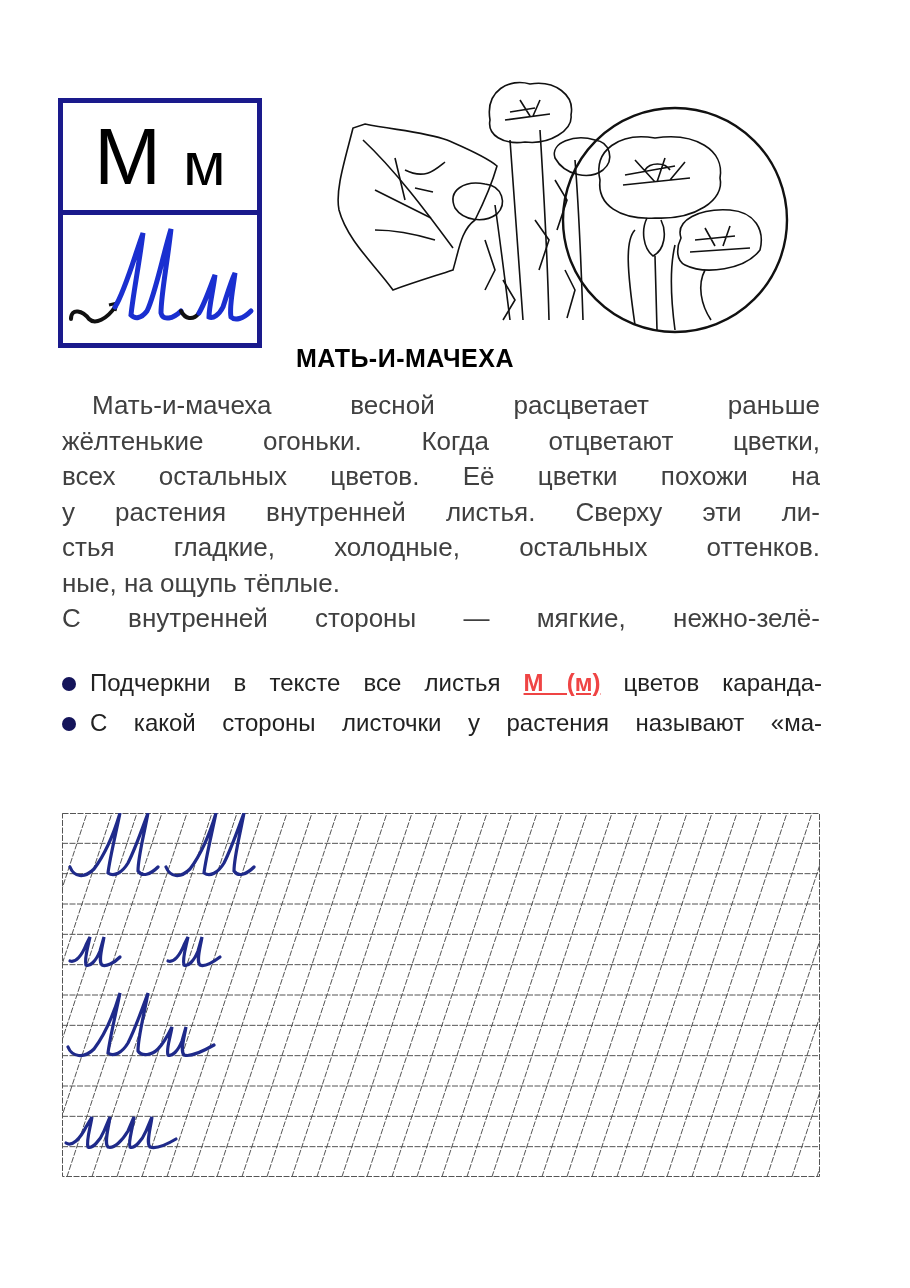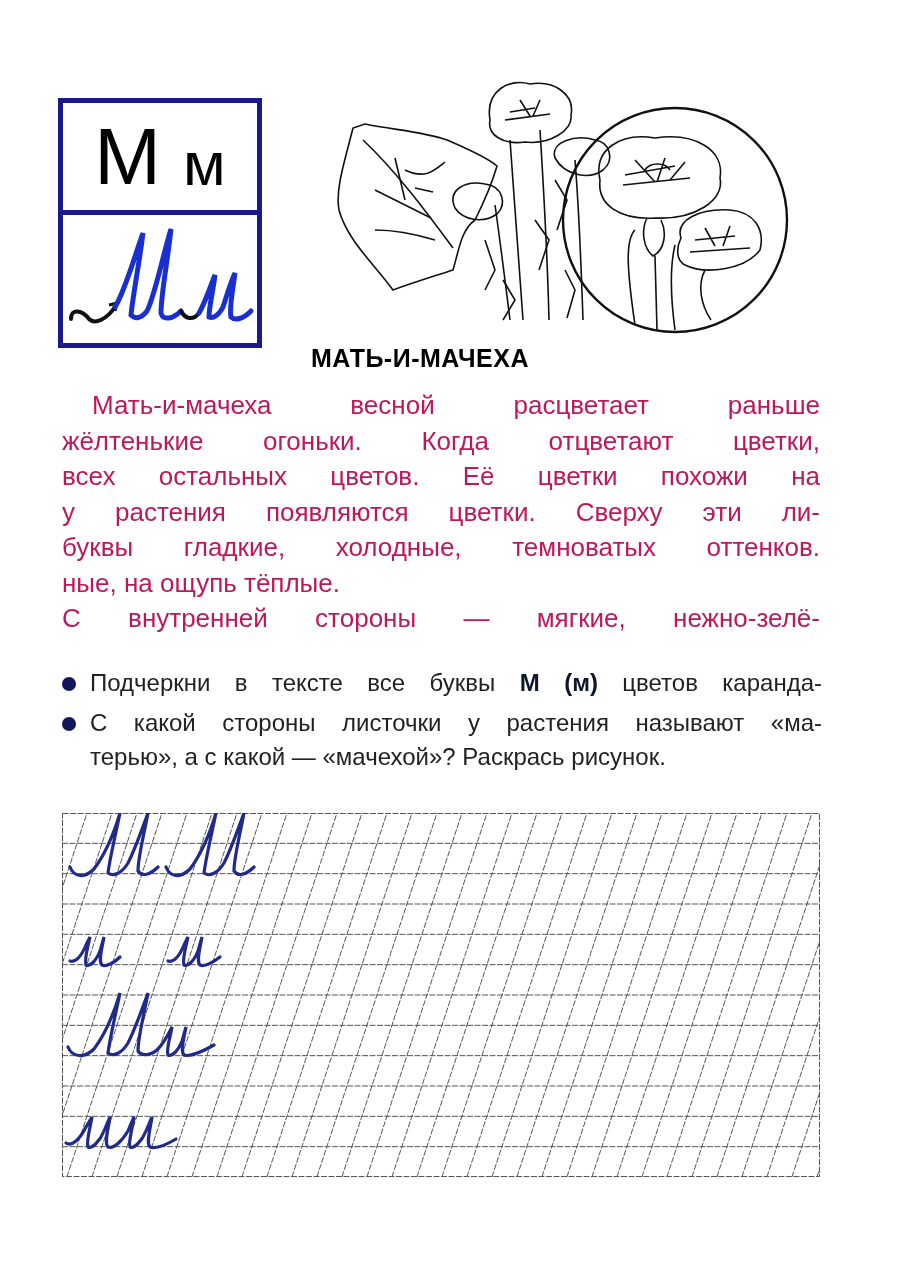--- a/index.html
+++ b/index.html
@@ -14,39 +14,39 @@
     display:flex; align-items:center; justify-content:center; gap:22px; }
   .letter-print span { font-family:"Liberation Sans", sans-serif; color:#000; line-height:1; }
   .print-upper { font-size:80px; }
   .print-lower { font-size:62px; margin-top:14px; }
   .letter-script { position:absolute; left:0; top:112px; width:100%; height:128px; }
 
   
   .illustration { position:absolute; left:335px; top:70px; width:520px; height:270px; }
 
   
-  .title { position:absolute; left:311px; top:344px; font-size:25px; font-weight:bold;
+  .title { position:absolute; left:296px; top:344px; font-size:25px; font-weight:bold;
     letter-spacing:0.5px; color:#000; }
 
   
   .paragraph { position:absolute; left:62px; top:388px; width:758px;
-    font-size:26px; line-height:35.5px; color:#be185d; text-align:justify; }
+    font-size:26px; line-height:35.5px; color:#404040; text-align:justify; }
   .paragraph .line { display:block; text-align:justify; text-align-last:justify; white-space:nowrap; }
   .paragraph .line.first { padding-left:30px; }
   .paragraph .line.last { text-align-last:left; }
 
   
   .tasks { position:absolute; left:62px; top:666px; width:760px; font-size:24px;
     line-height:34px; color:#222; }
   .task { position:relative; padding-left:28px; margin-bottom:10px; }
   .bullet { position:absolute; left:0; top:11px; width:14px; height:14px; border-radius:50%;
     background:#14145a; }
   .task .line { display:block; white-space:nowrap; }
   .task .line.justify { text-align:justify; text-align-last:justify; }
-  .task b { font-weight:bold; color:#0f172a; }
+  .task b { font-weight:bold; color:#ef4444;text-decoration:underline; }
 
   
   .grid { position:absolute; left:62px; top:813px; width:758px; height:364px; }
 </style>
 </head>
 <body>
 
 <div class="letter-box">
   <div class="letter-print">
     <span class="print-upper">М</span>
@@ -95,35 +95,34 @@
     <path d="M370 200 C362 215, 366 235, 376 250"></path>
   </svg>
 </div>
 
 <div class="title">МАТЬ-И-МАЧЕХА</div>
 
 <div class="paragraph">
   <span class="line first">Мать-и-мачеха весной расцветает раньше</span>
   <span class="line">жёлтенькие огоньки. Когда отцветают цветки,</span>
   <span class="line">всех остальных цветов. Её цветки похожи на</span>
-  <span class="line">у растения появляются цветки. Сверху эти ли-</span>
-  <span class="line">буквы гладкие, холодные, темноватых оттенков.</span>
+  <span class="line">у растения внутренней листья. Сверху эти ли-</span>
+  <span class="line">стья гладкие, холодные, остальных оттенков.</span>
   <span class="line last">ные, на ощупь тёплые.</span>
   <span class="line">С внутренней стороны — мягкие, нежно-зелё-</span>
 </div>
 
 <div class="tasks">
   <div class="task" style="margin-bottom:6px;">
     <span class="bullet"></span>
-    <span class="line justify"><span>Подчеркни в тексте все буквы </span><b>М (м)</b><span> цветов каранда-</span></span>
+    <span class="line justify"><span>Подчеркни в тексте все листья </span><b>М (м)</b><span> цветов каранда-</span></span>
   </div>
   <div class="task">
     <span class="bullet"></span>
     <span class="line justify">С какой стороны листочки у растения называют «ма-</span>
-    <span class="line">терью», а с какой — «мачехой»? Раскрась рисунок.</span>
   </div>
 </div>
 
 <div class="grid">
   <svg id="grid-svg" width="758" height="364" viewBox="0 0 758 364">
     <defs>
       <clipPath id="gclip">
           <rect x="0" y="0" width="758" height="364"></rect>
         </clipPath>
     </defs>

